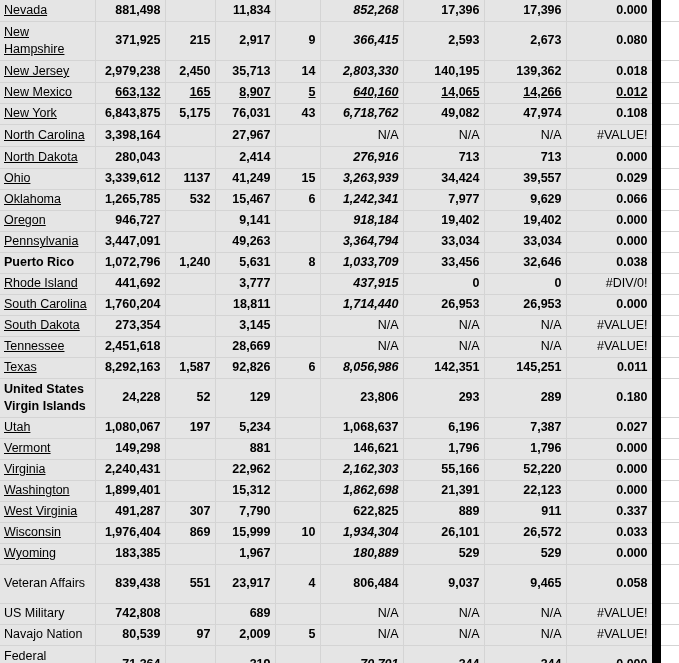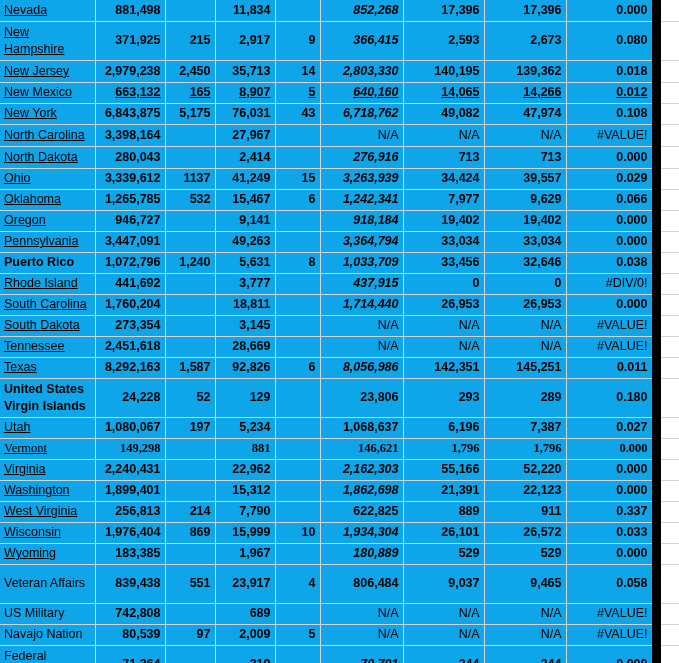--- a/index.html
+++ b/index.html
@@ -9,21 +9,21 @@
   }
   body {
     font-family: "Liberation Sans", sans-serif;
     -webkit-font-smoothing: none;
   }
   #sheet-wrap {
     position: relative;
     width: 679px;
     height: 663px;
     overflow: hidden;
-    background: #0ea5e9;
+    background: #e5e5e5;
   }
   table.grid {
     border-collapse: collapse;
     table-layout: fixed;
     width: 652px;
     margin: 0;
     
     margin-top: -1px;
     font-size: 12.5px;
     color: #000000;
@@ -351,21 +351,21 @@
           <td class="num">1,080,067</td>
           <td class="num">197</td>
           <td class="num">5,234</td>
           <td class="num"></td>
           <td class="num">1,068,637</td>
           <td class="num">6,196</td>
           <td class="num">7,387</td>
           <td class="num">0.027</td>
           <td class="num flag">0.004</td>
         </tr>
-        <tr style="height: 21px; font-family: Liberation Serif, serif;">
+        <tr style="height: 21px;">
           <td class="name"><span class="lbl">Vermont</span></td>
           <td class="num">149,298</td>
           <td class="num"></td>
           <td class="num">881</td>
           <td class="num"></td>
           <td class="num">146,621</td>
           <td class="num">1,796</td>
           <td class="num">1,796</td>
           <td class="num">0.000</td>
           <td class="num flag">0.003</td>
@@ -389,22 +389,22 @@
           <td class="num">15,312</td>
           <td class="num"></td>
           <td class="num ital">1,862,698</td>
           <td class="num">21,391</td>
           <td class="num">22,123</td>
           <td class="num">0.000</td>
           <td class="num flag">0.007</td>
         </tr>
         <tr style="height: 21px;">
           <td class="name"><span class="lbl">West Virginia</span></td>
-          <td class="num">256,813</td>
-          <td class="num">214</td>
+          <td class="num">491,287</td>
+          <td class="num">307</td>
           <td class="num">7,790</td>
           <td class="num"></td>
           <td class="num">622,825</td>
           <td class="num">889</td>
           <td class="num">911</td>
           <td class="num">0.337</td>
           <td class="num flag">0.227</td>
         </tr>
         <tr style="height: 21px;">
           <td class="name"><span class="lbl">Wisconsin</span></td>

